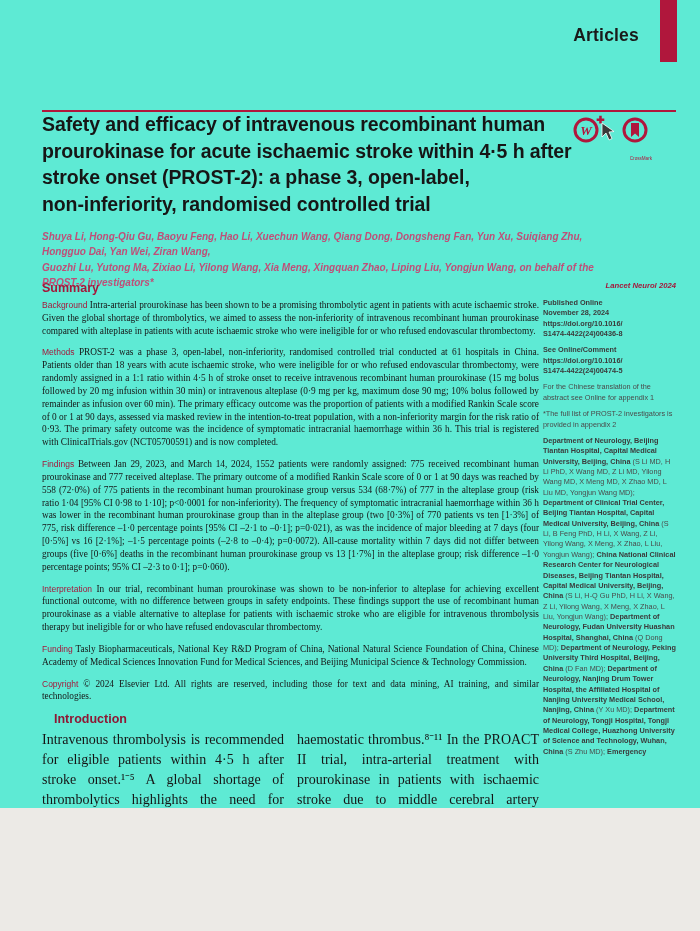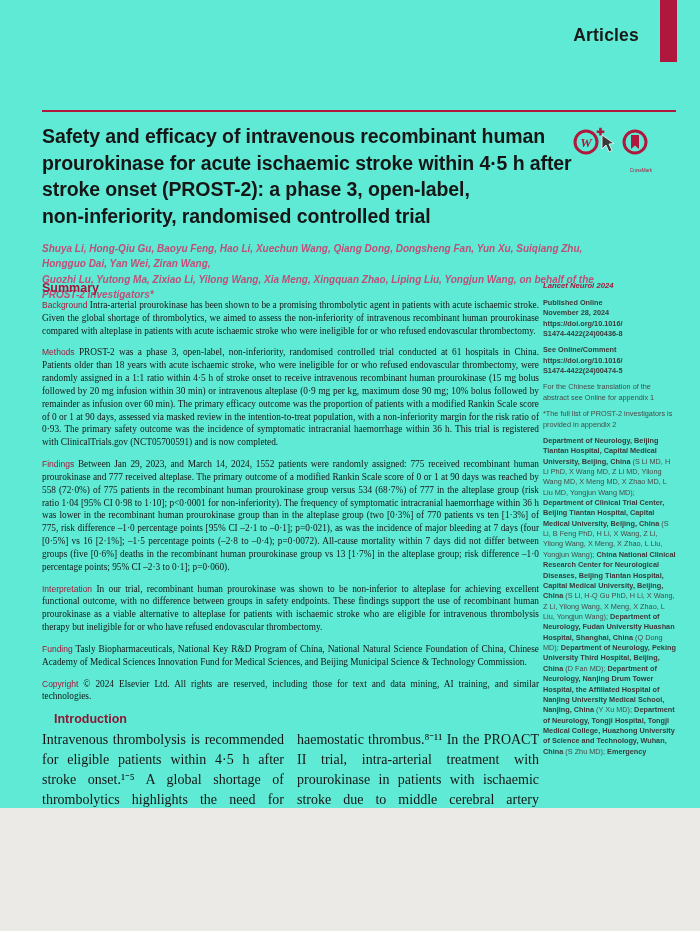--- a/index.html
+++ b/index.html
@@ -6,21 +6,21 @@
   .page{
     position:relative;width:700px;height:808px;background:#5eead4;
     font-family:"Liberation Sans",sans-serif;overflow:hidden;
     box-shadow:0 0 4px rgba(0,0,0,.25);
   }
   
   .articles-label{position:absolute;top:25px;right:61px;font-size:17.5px;font-weight:700;color:#1a1a1a;letter-spacing:.2px;}
   .corner-block{position:absolute;top:0;right:23px;width:17px;height:62px;background:#b0173c;}
   .header-rule{position:absolute;top:110px;left:42px;right:24px;height:2px;background:#b0173c;}
   
-  .masthead{position:absolute;top:123px;left:42px;width:634px;}
+  .masthead{position:absolute;top:111px;left:42px;width:634px;}
   .masthead h1{
     margin:0;width:540px;font-size:19.5px;line-height:1.37;font-weight:700;
     color:#161616;white-space:pre-line;letter-spacing:-.1px;
   }
   .title-icons{position:absolute;top:2px;right:22px;width:82px;text-align:center;}
   .authors{
     margin:11px 0 0;width:560px;font-size:10px;line-height:1.55;font-style:italic;
     color:#bf4f78;white-space:pre-line;font-weight:700;
   }
   
@@ -33,21 +33,21 @@
   }
   .sec-label{font-family:"Liberation Sans",sans-serif;font-weight:400;color:#a5173a;font-size:8.5px;}
   .intro-heading{font-size:12.5px;color:#8e1734;margin:9px 12px 4px;font-weight:700;}
   .intro-cols{display:flex;gap:13px;}
   .intro-cols p{
     width:242px;margin:0;font-family:"Liberation Serif",serif;font-size:14px;
     line-height:1.42;text-align:justify;color:#151515;
   }
   
   .sidebar{flex:1;min-width:0;font-size:7.3px;line-height:1.42;color:#4a4a4a;}
-  .sb-journal{color:#a5173a;font-weight:700;font-style:italic;font-size:7.7px;margin:0 0 6px;}
+  .sb-journal{color:#a5173a;font-weight:700;font-style:italic;font-size:7.7px;margin:0 0 6px;text-align:right;}
   .sb-bold{font-weight:700;color:#3b3b3b;}
   .sb-block{margin:0 0 6px;white-space:pre-line;}
   .sb-aff{margin:0;}
   .sb-aff b{color:#3b3b3b;}
   
   .footer{position:absolute;left:42px;top:897px;font-size:11px;color:#2a2a2a;white-space:nowrap;margin-left:40px;}
   .footer .f-url{color:#6f6f6f;margin-right:12px;font-weight:600;}
   .footer .f-pub{font-weight:700;margin-right:12px;}
   .footer .f-doi{font-weight:700;}
   .page-num{position:absolute;right:27px;top:889px;font-weight:700;font-size:9.5px;color:#222;}

